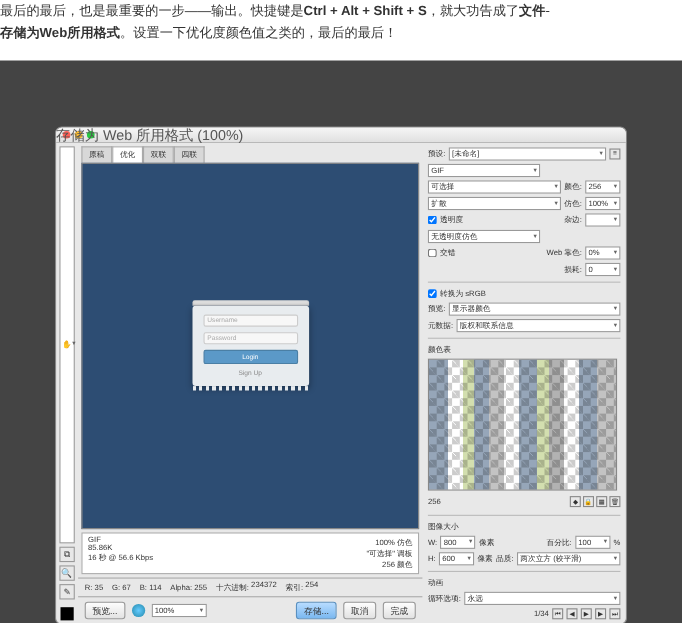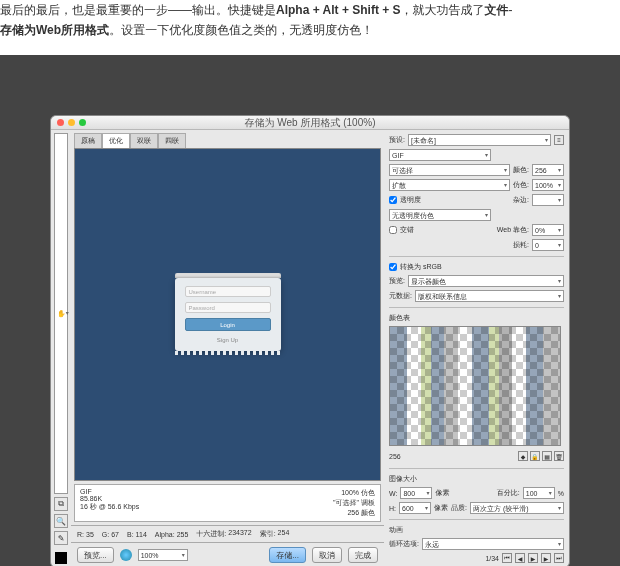--- a/index.html
+++ b/index.html
@@ -4,21 +4,21 @@
 <style>
 *{margin:0;padding:0;box-sizing:border-box}
 body{width:620px;font-family:Arial,"Microsoft YaHei",sans-serif;background:#fff}
 .intro{padding:0 0 15px 0;font-size:12px;line-height:20px;color:#333}
 .dark{background:#444;padding:60px 50px;display:flex;justify-content:center}
 .dialog{width:520px;background:#e8e8e8;border:1px solid #888;border-radius:6px;font-size:8px;color:#333}
 .title{background:linear-gradient(#f6f6f6,#e0e0e0);border-bottom:1px solid #b8b8b8;border-radius:6px 6px 0 0;height:14px;display:flex;align-items:center;padding:0 6px;position:relative}
 .tlights{display:flex;gap:4px}
 .tlight{width:7px;height:7px;border-radius:50%}
 .tl-r{background:#ff5f56}.tl-y{background:#ffbd2e}.tl-g{background:#27c93f}
-.tlabel{position:absolute;left:0;right:0;text-align:center;font-size:10px;color:#555}
+.tlabel{position:absolute;left:0;right:0;font-size:13px;color:#555}
 .body{display:flex}
 .toolcol{width:20px;padding:3px 2px;display:flex;flex-direction:column;gap:3px;align-items:center}
 .tool{width:14px;height:14px;border:1px solid #999;background:#e8e8e8;display:flex;align-items:center;justify-content:center;font-size:8px}
 .tool.sel{background:#fff}
 .swatch{width:12px;height:12px;background:#000;margin-top:4px}
 .left{flex:1;display:flex;flex-direction:column}
 .tabs{display:flex;gap:0;font-size:7px;padding:3px 3px 0 3px}
 .tab{padding:2px 6px;background:#d8d8d8;border:1px solid #aaa;border-bottom:none}
 .tab.active{background:#fff}
 .preview{flex:1;margin:0 3px;background:#2d4d73;border:1px solid #888;display:flex;align-items:center;justify-content:center;height:248px}
@@ -52,22 +52,22 @@
 .btn{height:16px;padding:0 6px;background:linear-gradient(#fdfdfd,#e2e2e2);border:1px solid #999;border-radius:3px;font-size:8px;line-height:15px}
 .btn.primary{background:linear-gradient(#b8dcff,#7ab8f0);border-color:#5a90c0}
 .globe{width:12px;height:12px;border-radius:50%;background:radial-gradient(#6cf,#28a);display:inline-block}
 .status{border-top:1px solid #aaa;padding:3px 6px;display:flex;align-items:center;gap:8px;font-size:7px}
 .status .field{display:flex;gap:2px}
 </style>
 </head>
 <body>
 
 <div class="intro">
- <span>最后的最后，也是最重要的一步——输出。快捷键是</span><b>Alpha + Alt + Shift + S</b><span>，就大功告成了</span><b>文件</b><span>-</span><br>
- <b>存储为Web所用格式</b><span>。设置一下优化度颜色值之类的，无透明度仿色！</span>
+ <span>最后的最后，也是最重要的一步——输出。快捷键是</span><b>Ctrl + Alt + Shift + S</b><span>，就大功告成了</span><b>文件</b><span>-</span><br>
+ <b>存储为Web所用格式</b><span>。设置一下优化度颜色值之类的，最后的最后！</span>
 </div>
 
 <div class="dark">
 <div class="dialog">
  <div class="title">
   <div class="tlights">
    <span class="tlight tl-r"></span>
    <span class="tlight tl-y"></span>
    <span class="tlight tl-g"></span>
   </div>

